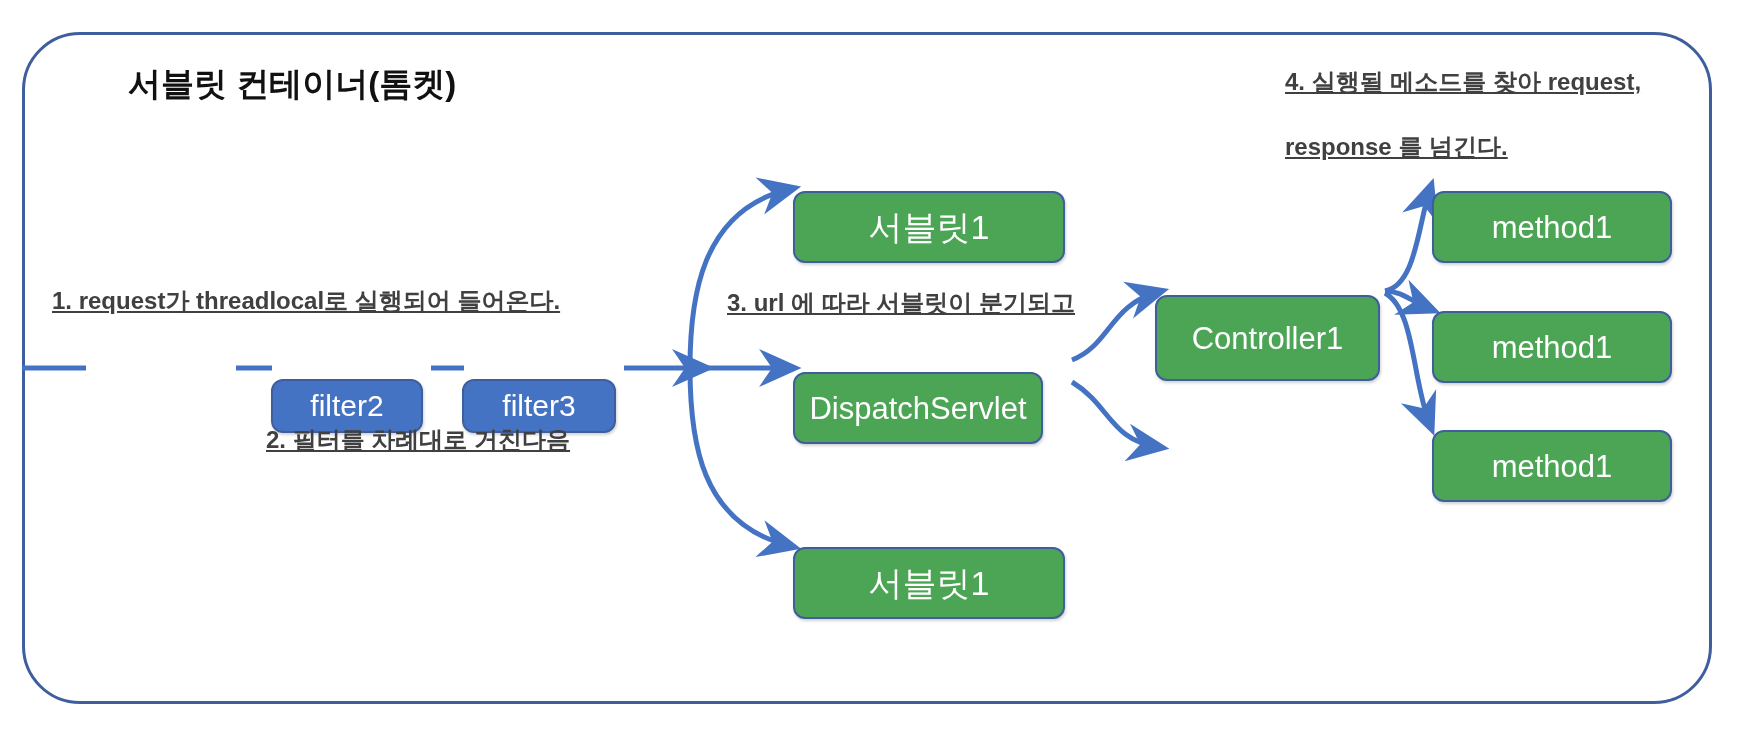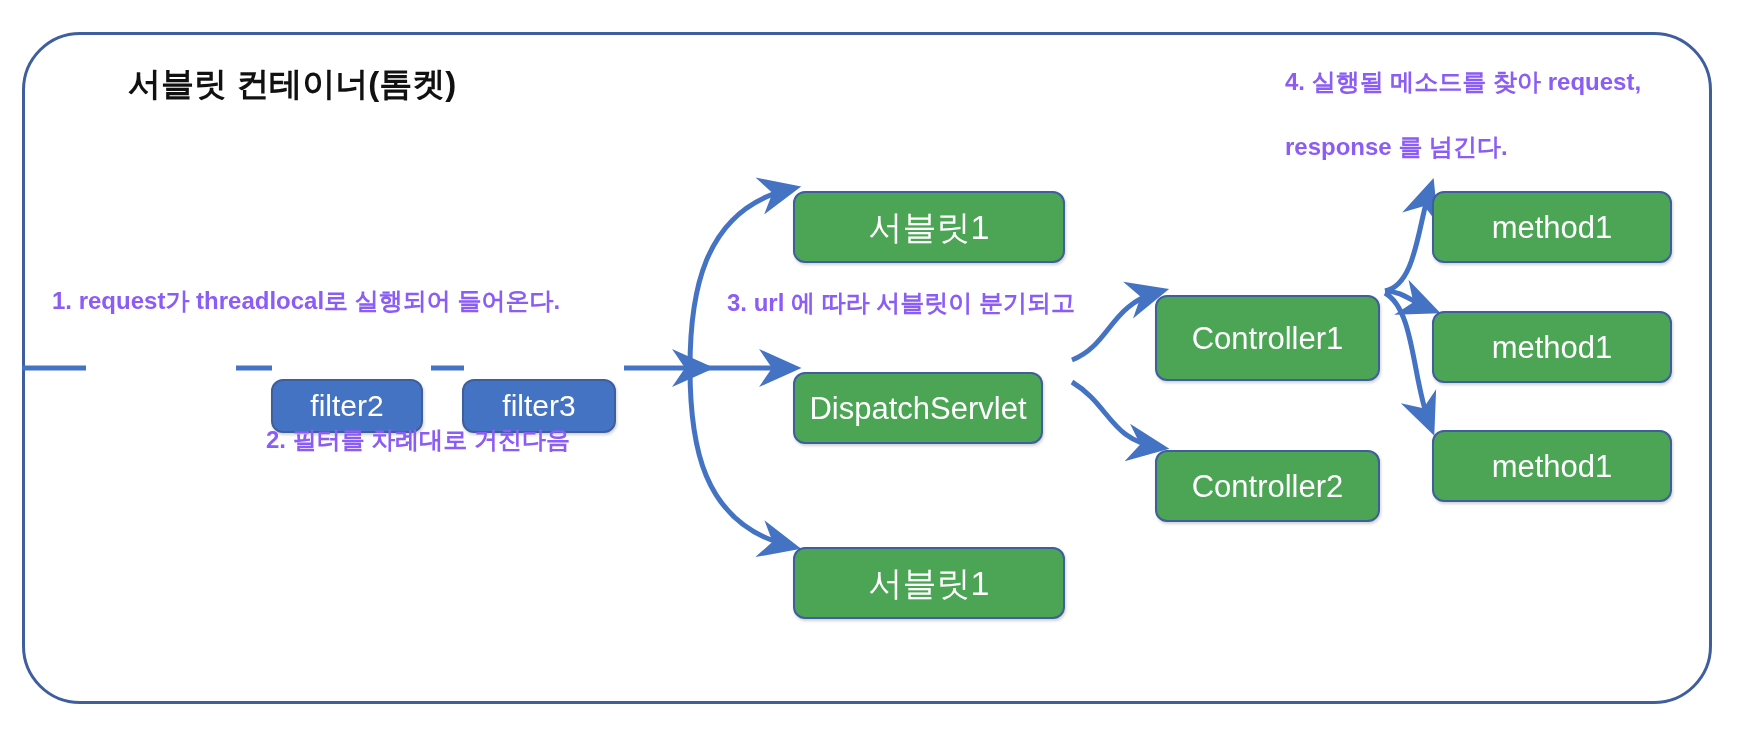--- a/index.html
+++ b/index.html
@@ -27,22 +27,23 @@
     box-shadow:1px 2px 3px rgba(0,0,0,0.18);
     margin-top:39px;
   }
   .node.blue{background:#4573c4;}
   .node.green{background:#4ba555;}
 
   .node span{display:block;line-height:1;}
 
   
   .label{
-    position:absolute;color:#8b5cf6;white-space:nowrap;
+    position:absolute;color:#404040;white-space:nowrap;
     font-weight:700;
+    text-decoration:underline;
   }
 
   .title{
     position:absolute;color:#111111;white-space:nowrap;
     font-size:33px;font-weight:700;
   }
 </style>
 </head>
 <body>
 
@@ -100,23 +101,20 @@
   <div class="node green" style="left:793px;top:333px;width:250px;height:72px;font-size:31px;">
     <span>DispatchServlet</span>
   </div>
   <div class="node green" style="left:793px;top:508px;width:272px;height:72px;font-size:34px;">
     <span>서블릿1</span>
   </div>
 
   <div class="node green" style="left:1155px;top:256px;width:225px;height:86px;font-size:31px;">
     <span>Controller1</span>
   </div>
-  <div class="node green" style="left:1155px;top:411px;width:225px;height:72px;font-size:31px;">
-    <span>Controller2</span>
-  </div>
 
   <div class="node green" style="left:1432px;top:152px;width:240px;height:72px;font-size:31px;">
     <span>method1</span>
   </div>
   <div class="node green" style="left:1432px;top:272px;width:240px;height:72px;font-size:31px;">
     <span>method1</span>
   </div>
   <div class="node green" style="left:1432px;top:391px;width:240px;height:72px;font-size:31px;">
     <span>method1</span>
   </div>

